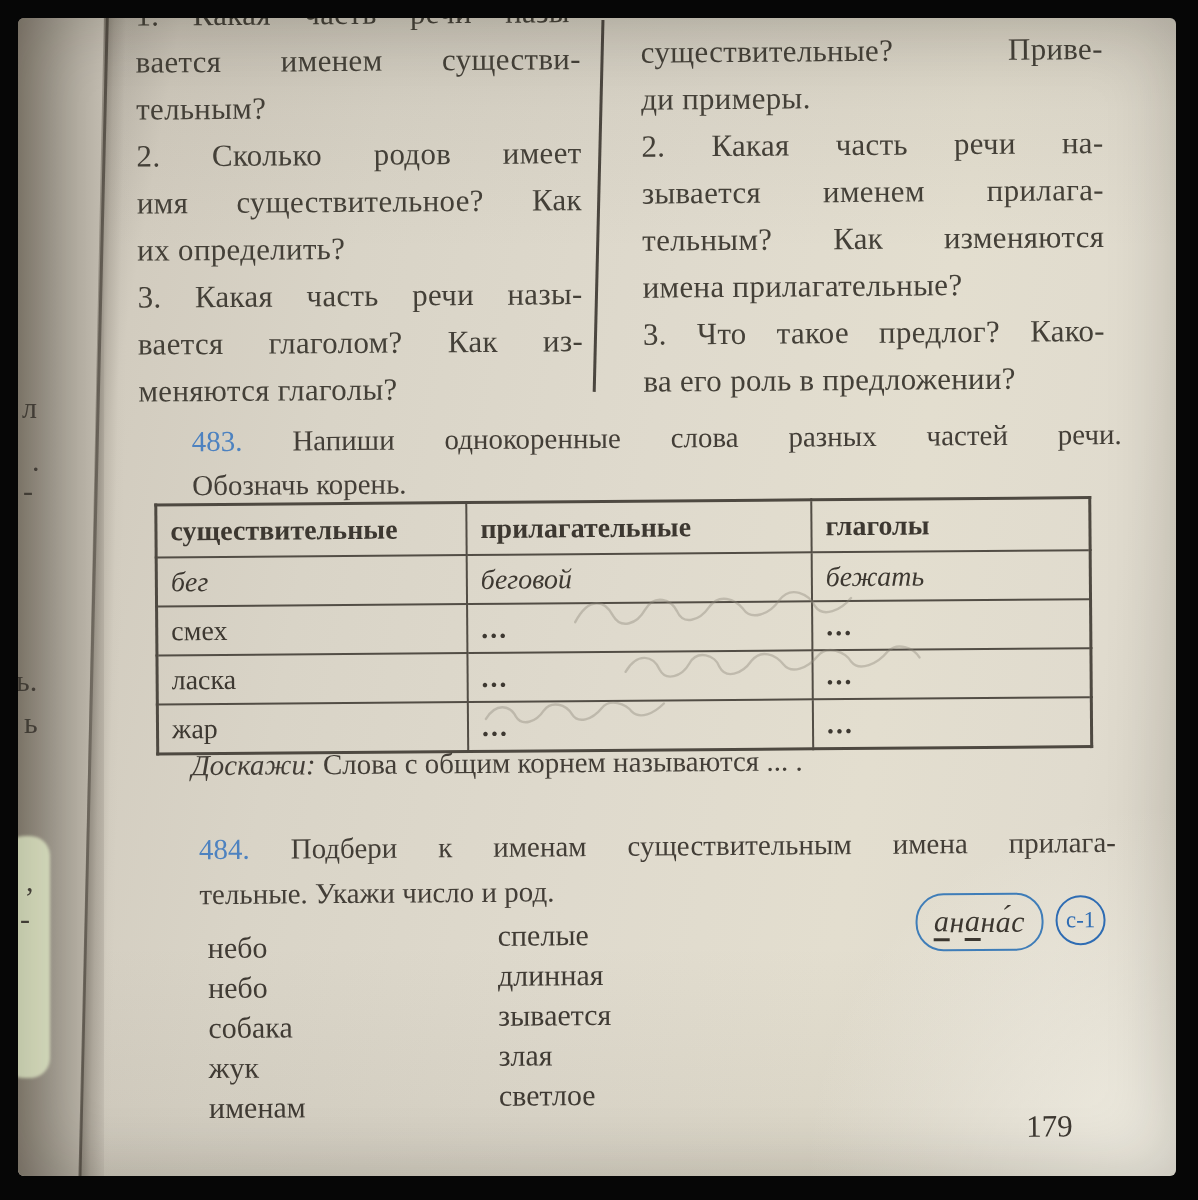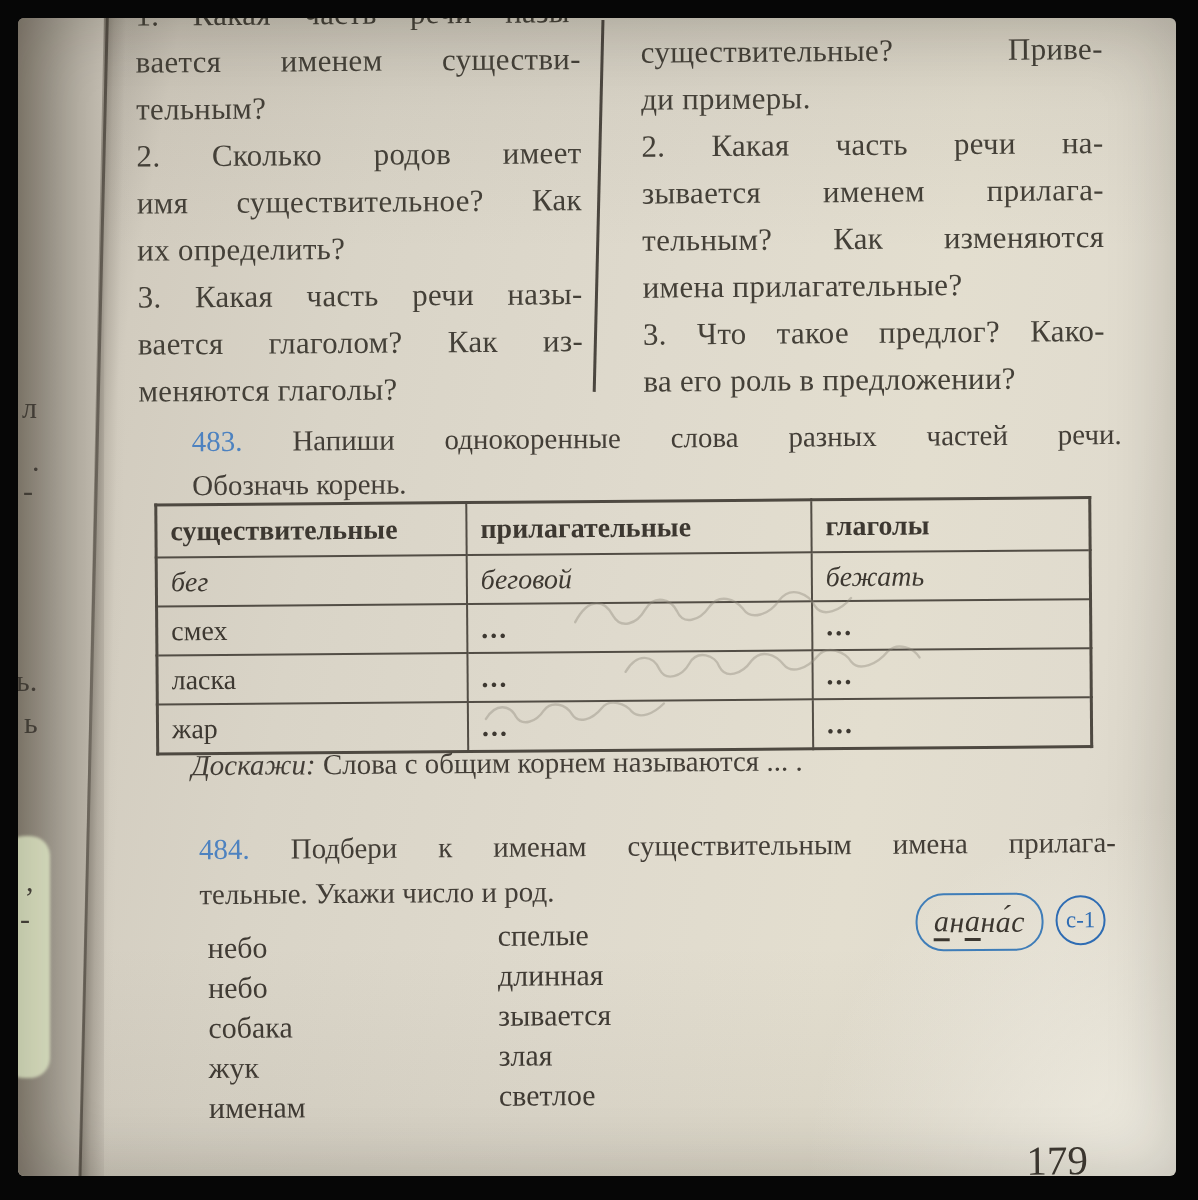--- a/index.html
+++ b/index.html
@@ -66,21 +66,21 @@
   .callout .u{border-bottom:3px solid #3b362f;}
   .badge{position:absolute;left:1035px;top:881px;width:46px;height:46px;
     border:2.5px solid #2e6cb3;border-radius:50%;
     display:flex;align-items:center;justify-content:center;
     font-size:23px;color:#2e6cb3;text-align:right;}
 
   .wordlist{position:absolute;font-size:30px;line-height:40px;color:#403b34;}
   .wordlist.nouns{left:187px;top:907px;}
   .wordlist.adjs{left:477px;top:897px;}
 
-  .pagenum{position:absolute;left:1004px;top:1094px;font-size:41px;color:#3e3932;margin-top:28px;}
+  .pagenum{position:absolute;left:1004px;top:1094px;font-size:31px;color:#3e3932;}
 </style>
 </head>
 <body>
 
 <div class="photo">
 
   <div class="facing"></div>
   <div class="green-box"></div>
   <span class="fragment" style="left:4px;top:375px;">л</span>
   <span class="fragment" style="left:14px;top:428px;">.</span>

